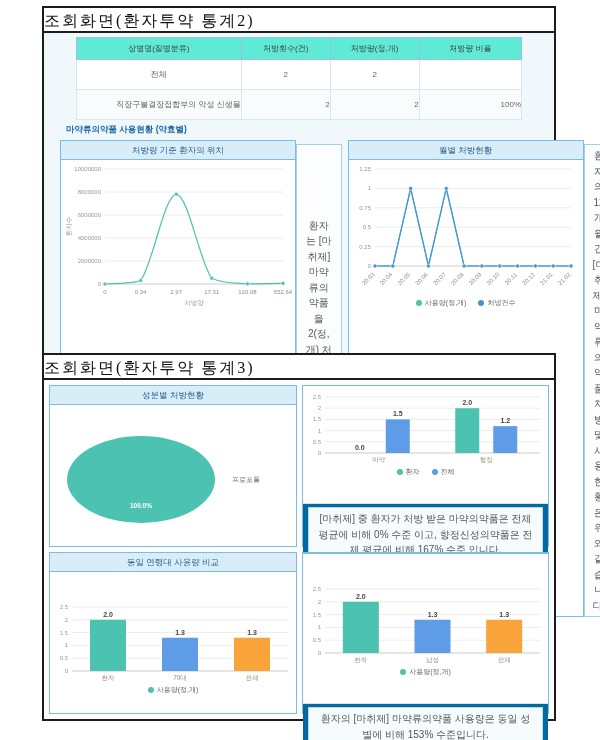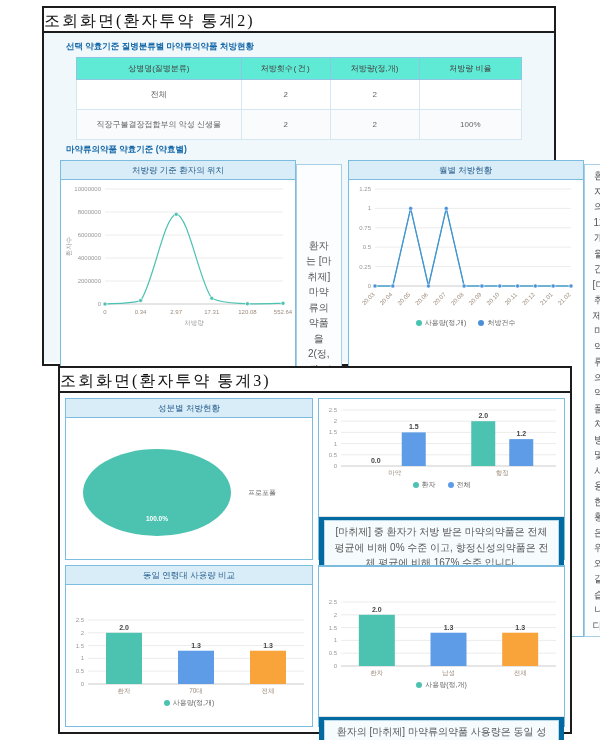--- a/index.html
+++ b/index.html
@@ -1,29 +1,29 @@
 <!DOCTYPE html>
 <html><head>
 <meta charset="utf-8">
 <style>
   * { box-sizing: border-box; margin: 0; padding: 0; }
   html,body { width:600px; height:740px; background:#fff; font-family:"Liberation Sans",sans-serif; position:relative; }
   .panel { position:absolute; left:42px; width:514px; border:2px solid #1c1c1c; background:#fff; }
   #panel2 { top:6px; height:360px; }
-  #panel3 { top:366px; height:368px;margin-left:16px; }
+  #panel3 { top:353px; height:368px; }
   .panel-title { height:25px; line-height:25px; font-family:"Liberation Serif",serif; font-size:16px; letter-spacing:2px; color:#111; border-bottom:2px solid #1c1c1c; background:#fff; }
   .panel-body { height:calc(100% - 27px); background:#f1f8fc; padding:4px 8px; position:relative; }
   #panel3 .panel-body { background:#fbfdfe; padding:5px; }
   .section-header { color:#1467a8; font-weight:bold; font-size:8.5px; margin:4px 14px 4px 14px; }
   table.rx { width:calc(100% - 48px); margin:0 auto; border-collapse:collapse; font-size:8px; background:#fff; }
   table.rx th { background:#5eead4; border:1px solid #8ec4e4; font-weight:normal; color:#444; height:22px; text-align:center; }
   table.rx td { background:#fff; border:1px solid #d5e7f2; color:#666; height:30px; text-align:center; }
-  table.rx tr:nth-child(2) td { background:#fafbfc; }
+  table.rx tr:nth-child(2) td { background:#fafbfc;text-align:right; }
   table.rx th:nth-child(1), table.rx td:nth-child(1){ width:37%; }
-  table.rx th:nth-child(2), table.rx td:nth-child(2){ width:20%;font-family:Liberation Mono, monospace; }
+  table.rx th:nth-child(2), table.rx td:nth-child(2){ width:20%; }
   table.rx th:nth-child(3), table.rx td:nth-child(3){ width:20%; }
   table.rx th:nth-child(4), table.rx td:nth-child(4){ width:23%; }
   .cards-row { display:flex; gap:6px; margin:2px 8px 0 8px; }
   .chart-col { flex:1; display:flex; flex-direction:row; }
   .chart-card { border:1px solid #7cbcdf; background:#fff; }
   .chart-title { height:19px; line-height:19px; background:#d8edf8; border-bottom:1px solid #7cbcdf; text-align:center; font-size:8.5px; color:#2a5f8e; overflow:hidden; white-space:nowrap; }
   .chart-area { background:#fff; display:flex; flex-direction:column; }
   .ca-top { height:150px; }
   .footnote-box { margin-top:4px; border:1px solid #a9cfe7; background:#fbfdff; color:#555; font-size:10px; text-align:center; padding:3px 8px; line-height:1.55; min-height:28px; display:flex; align-items:center; justify-content:center; }
   .grid { display:grid; grid-template-columns:1fr 1fr; grid-template-rows:162px 162px; gap:5px; }
@@ -36,21 +36,20 @@
   .legend .dot { width:6px; height:6px; border-radius:50%; display:inline-block; margin-right:3px; vertical-align:middle; }
   .pie-legend { width:64px; font-size:7px; color:#666; display:flex; align-items:center; }
   svg { display:block; }
 </style>
 </head>
 <body>
 
 <section class="panel" id="panel2">
   <div class="panel-title">조회화면(환자투약 통계2)</div>
   <div class="panel-body">
-    <div class="section-header">선택 약효기준 질병분류별 마약류의약품 처방현황</div>
     <table class="rx">
       <thead>
           <tr id="rx-head">
             <th>상병명(질병분류)</th>
             <th>처방횟수(건)</th>
             <th>처방량(정,개)</th>
             <th>처방량 비율</th>
           </tr>
         </thead>
       <tbody id="rx-body">
@@ -61,21 +60,21 @@
             <td></td>
           </tr>
           <tr>
             <td>직장구불결장접합부의 악성 신생물</td>
             <td>2</td>
             <td>2</td>
             <td>100%</td>
           </tr>
         </tbody>
     </table>
-    <div class="section-header">마약류의약품 약효기준 (약효별)</div>
+    <div class="section-header">마약류의약품 사용현황 (약효별)</div>
     <div class="cards-row">
       <div class="chart-col">
         <div class="chart-card">
           <div class="chart-title">처방량 기준 환자의 위치</div>
           <div class="chart-area ca-top">
               <svg width="234" height="150">
                 <line x1="44" y1="124" x2="222" y2="124" stroke="#ccc" stroke-width="1"></line>
                 <text x="40" y="126" text-anchor="end" font-size="6" fill="#999">0</text>
                 <line x1="44" y1="101" x2="222" y2="101" stroke="#ececec" stroke-width="1"></line>
                 <text x="40" y="103" text-anchor="end" font-size="6" fill="#999">2000000</text>

